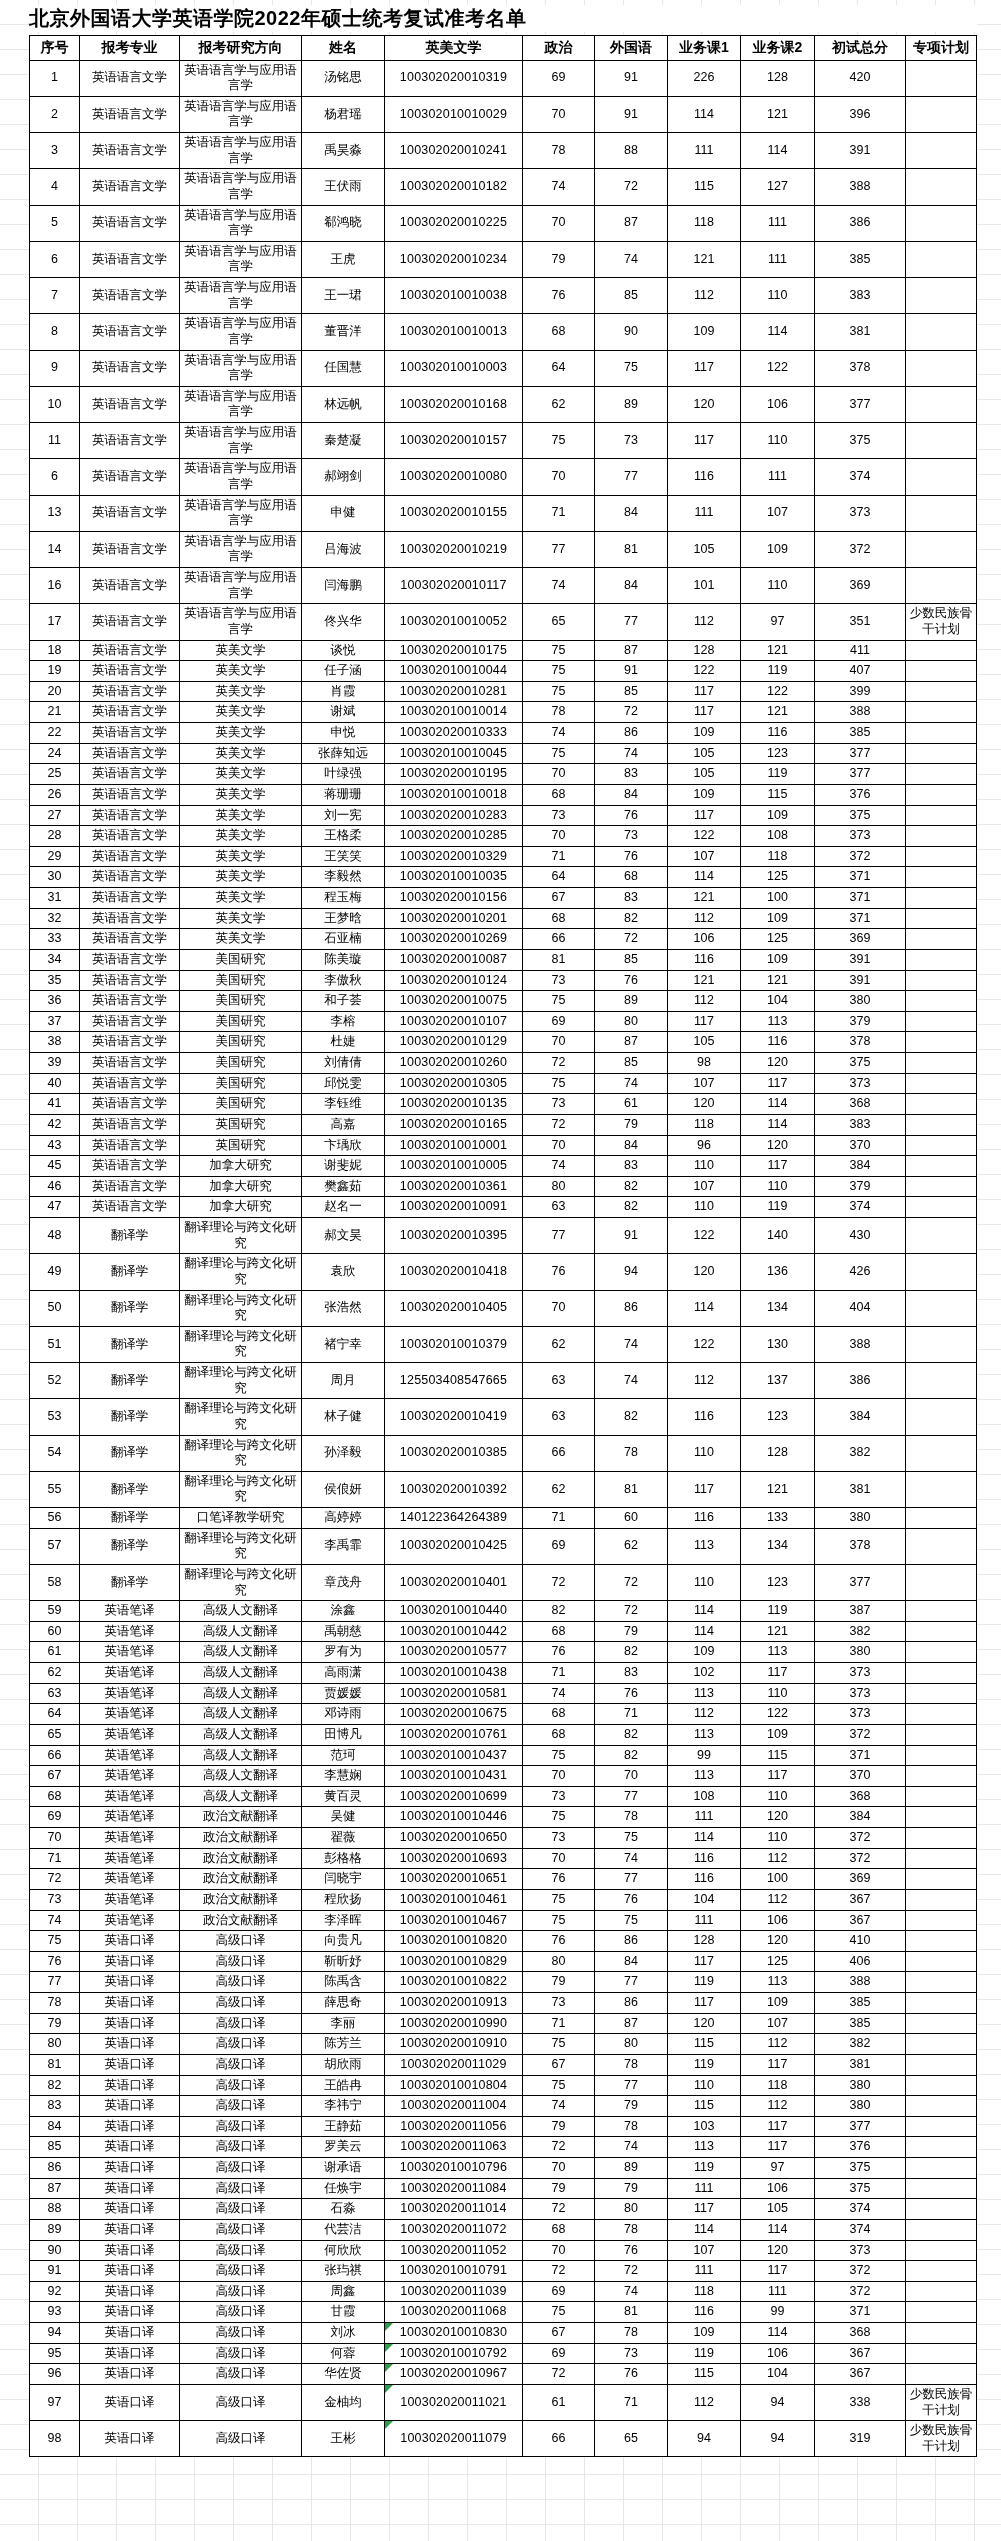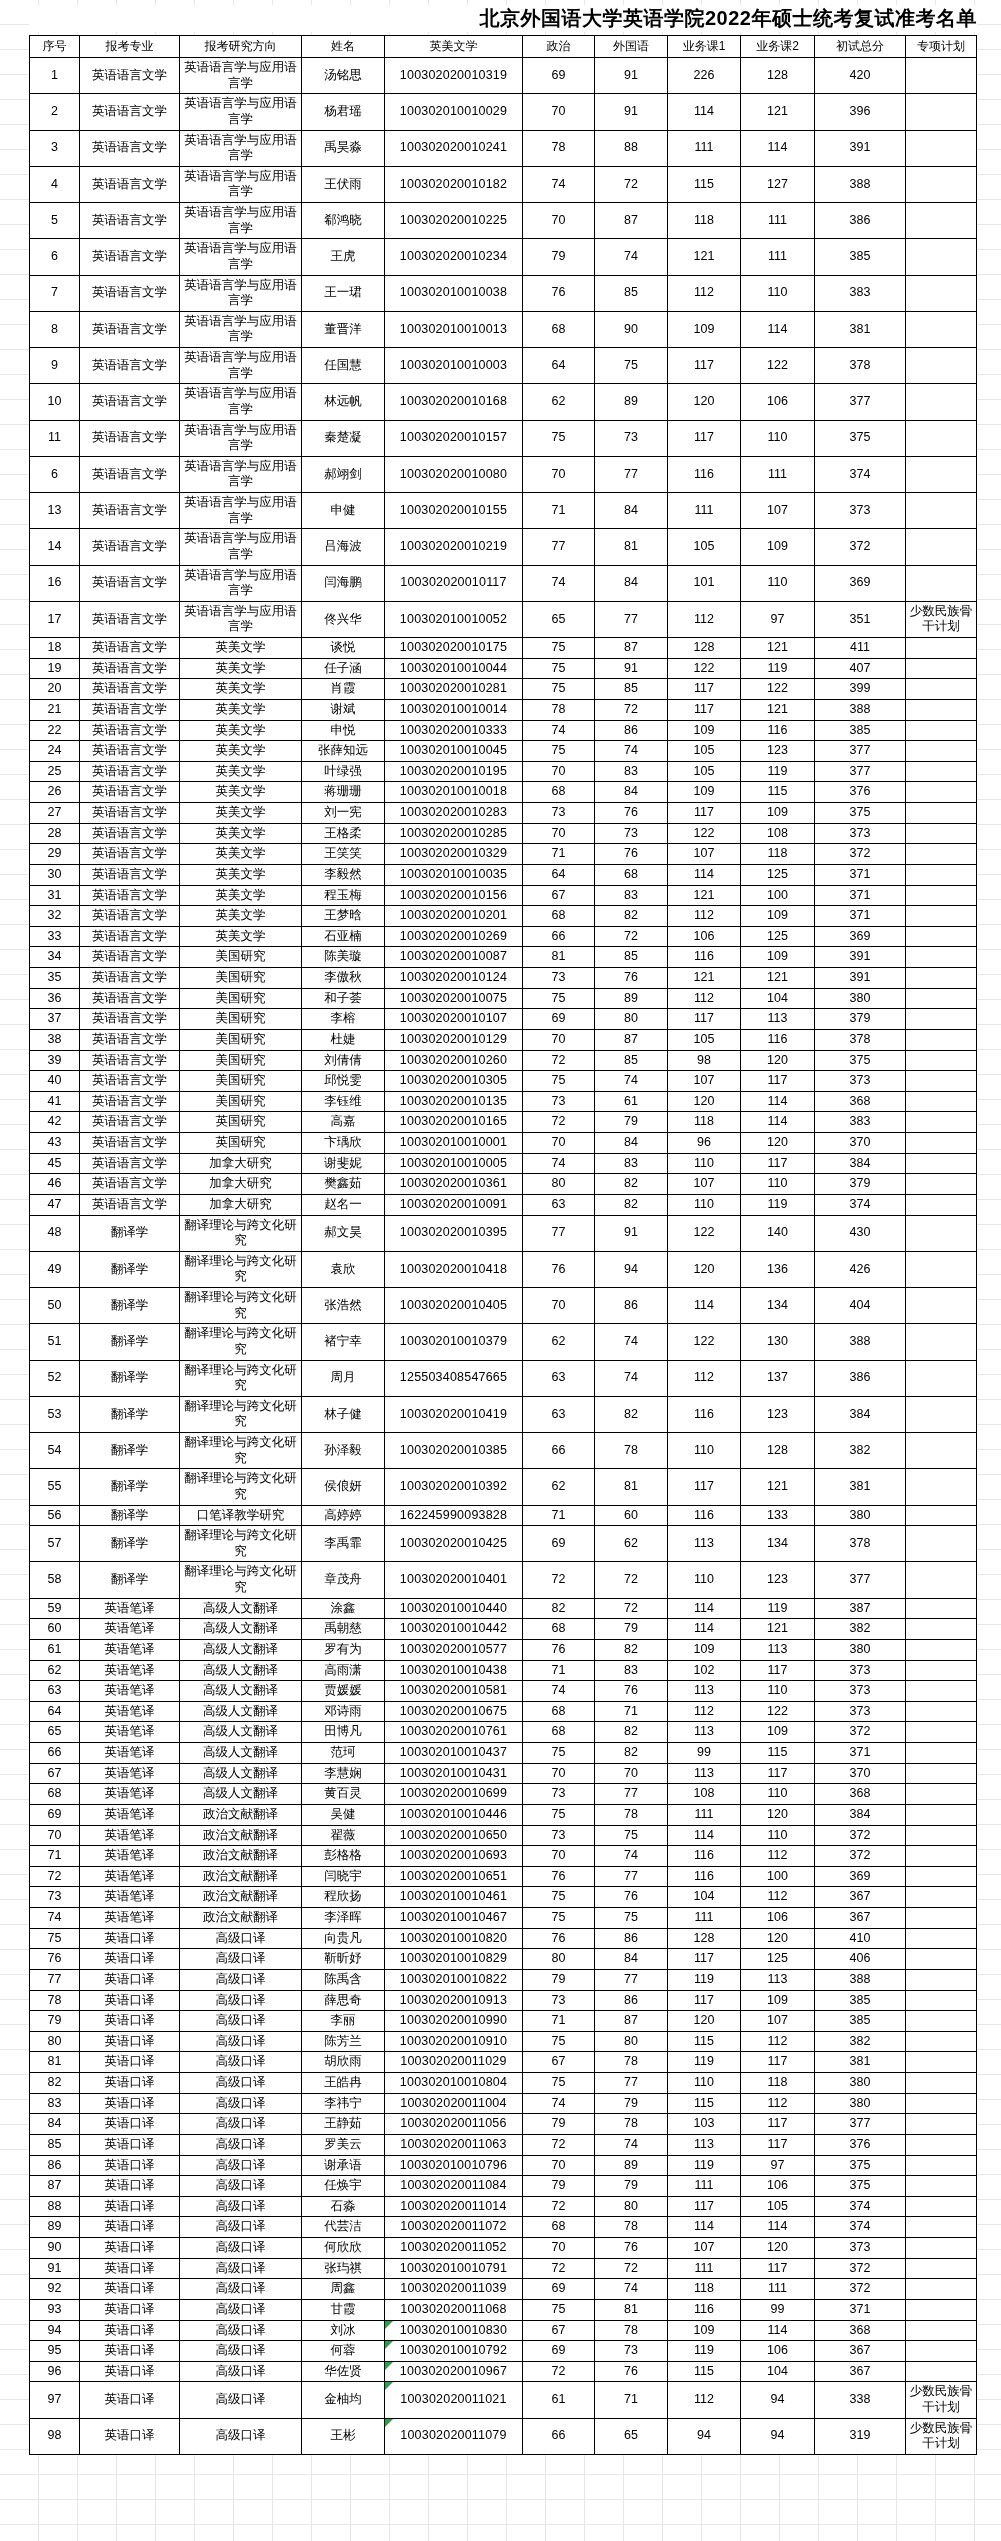--- a/index.html
+++ b/index.html
@@ -18,21 +18,21 @@
     min-height: 2541px;
   }
   .sheet {
     padding-top: 5px;
     padding-left: 29px;
     width: 948px;
   }
   .title {
     font-size: 20px;
     font-weight: bold;
-    text-align: right;
+    text-align: left;
     margin: 0 0 3px 0;
     letter-spacing: 0.5px;
     color: #000000;
     background: #ffffff;
   }
   table.roster {
     border-collapse: collapse;
     table-layout: fixed;
     width: 947px;
     background: #ffffff;
@@ -40,22 +40,22 @@
   table.roster th, table.roster td {
     border: 1px solid #000000;
     text-align: center;
     vertical-align: middle;
     padding: 2px 1px;
     line-height: 1.25;
     overflow: hidden;
     word-break: break-all;
   }
   table.roster th {
-    font-size: 12px;
-    font-weight: normal;
+    font-size: 14px;
+    font-weight: bold;
     padding: 3px 1px;
     white-space: nowrap;
   }
   table.roster td {
     font-size: 12.5px;
   }
   td.num  { font-size: 12.5px; }
   td.id-cell { position: relative; font-size: 12.5px; letter-spacing: 0.2px; }
   
   .gt-marker {
@@ -786,21 +786,21 @@
           <td class="num">117</td>
           <td class="num">121</td>
           <td class="num">381</td>
           <td></td>
         </tr>
         <tr>
           <td class="num">56</td>
           <td>翻译学</td>
           <td>口笔译教学研究</td>
           <td>高婷婷</td>
-          <td class="id-cell">162245990093828</td>
+          <td class="id-cell">140122364264389</td>
           <td class="num">71</td>
           <td class="num">60</td>
           <td class="num">116</td>
           <td class="num">133</td>
           <td class="num">380</td>
           <td></td>
         </tr>
         <tr>
           <td class="num">57</td>
           <td>翻译学</td>

